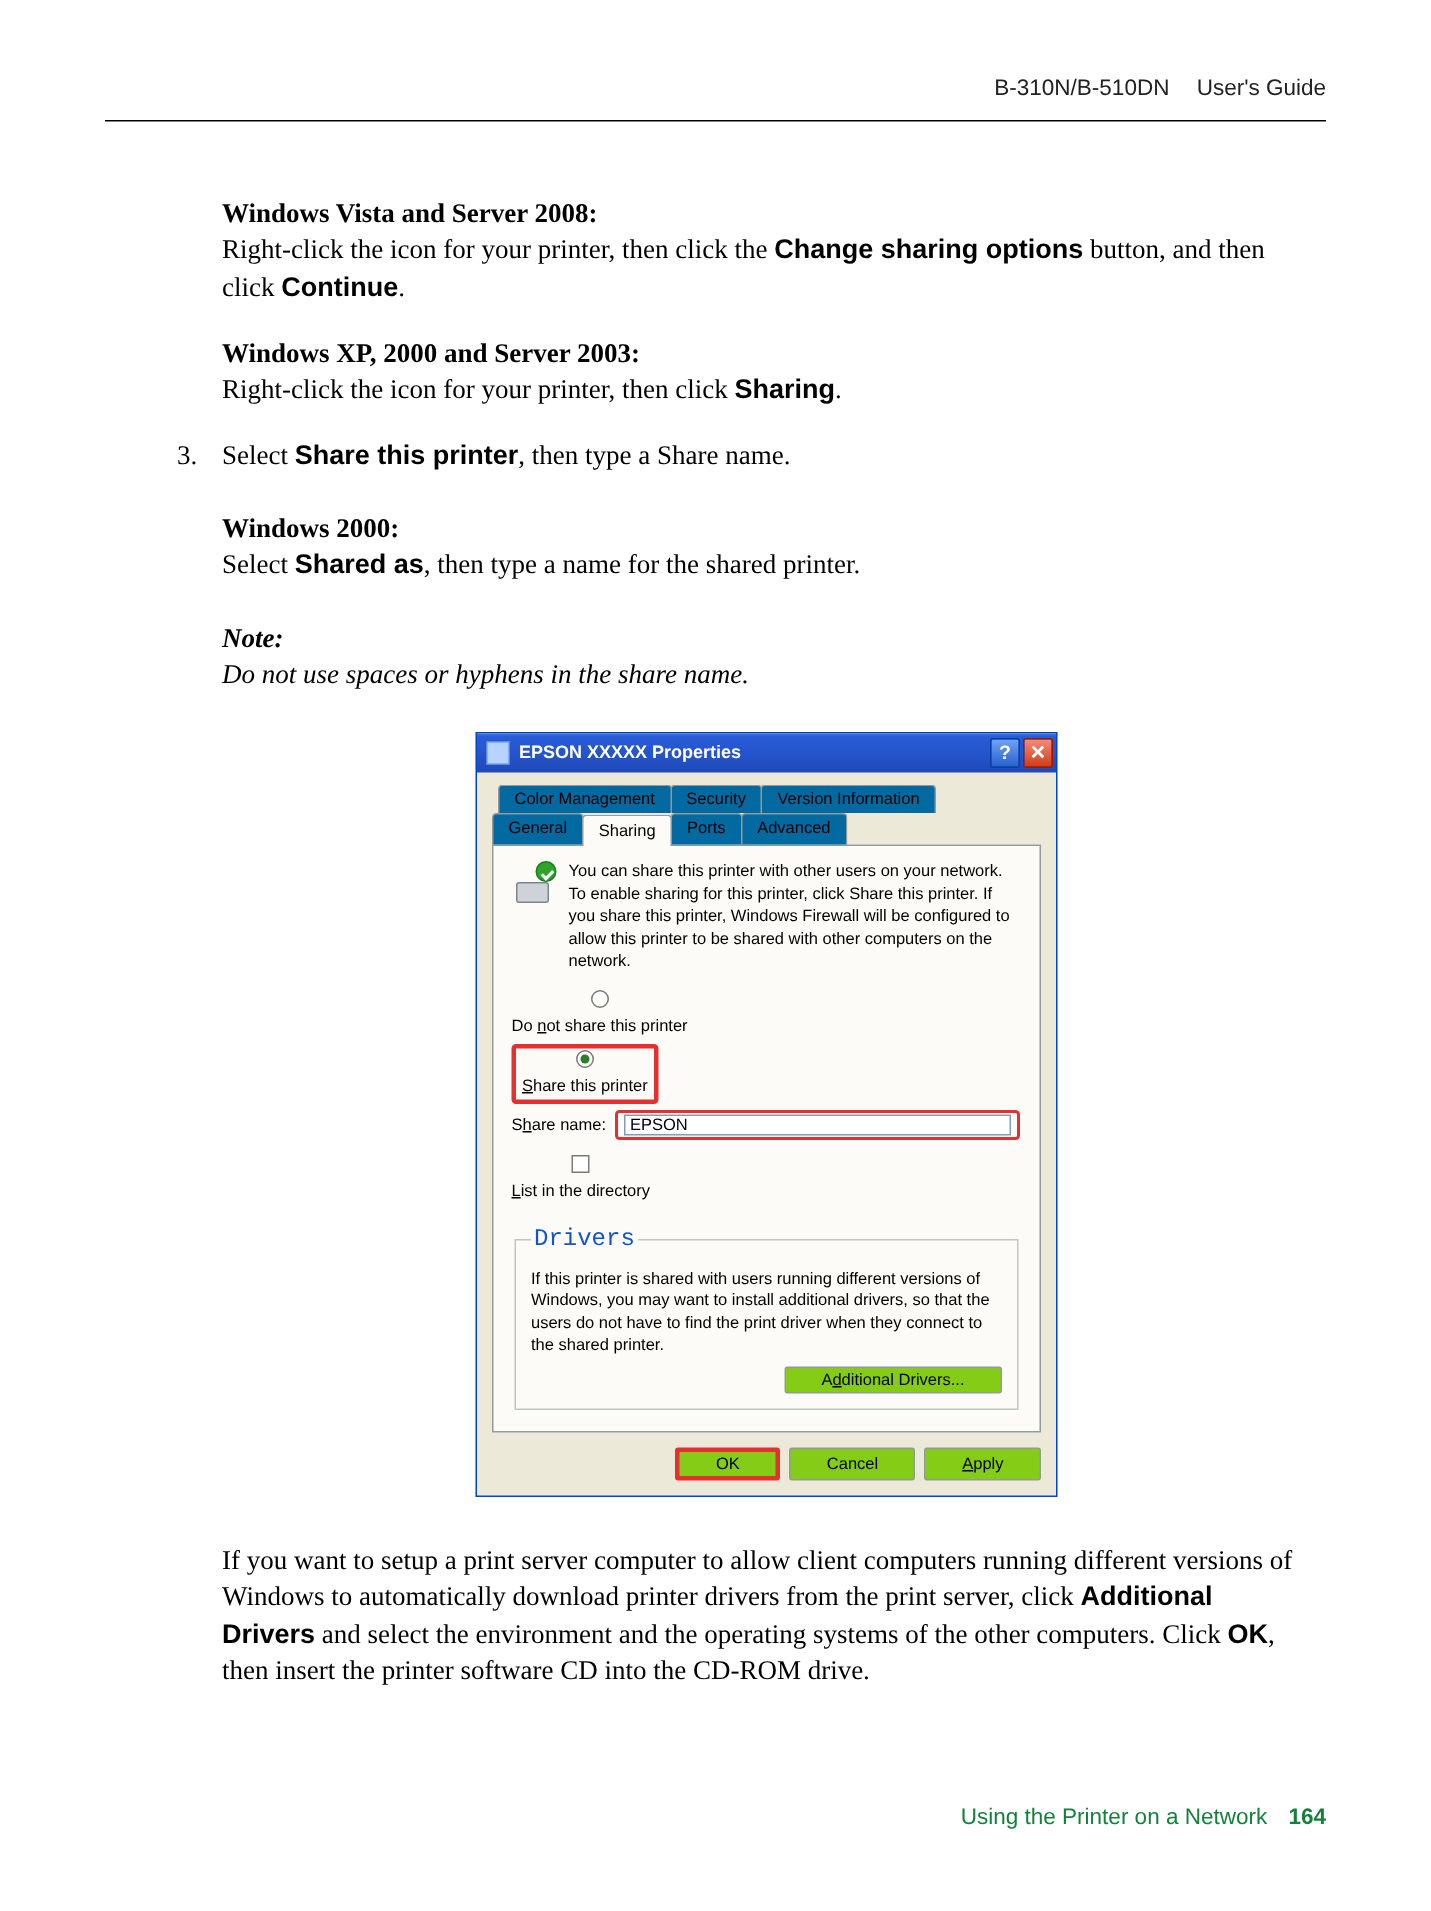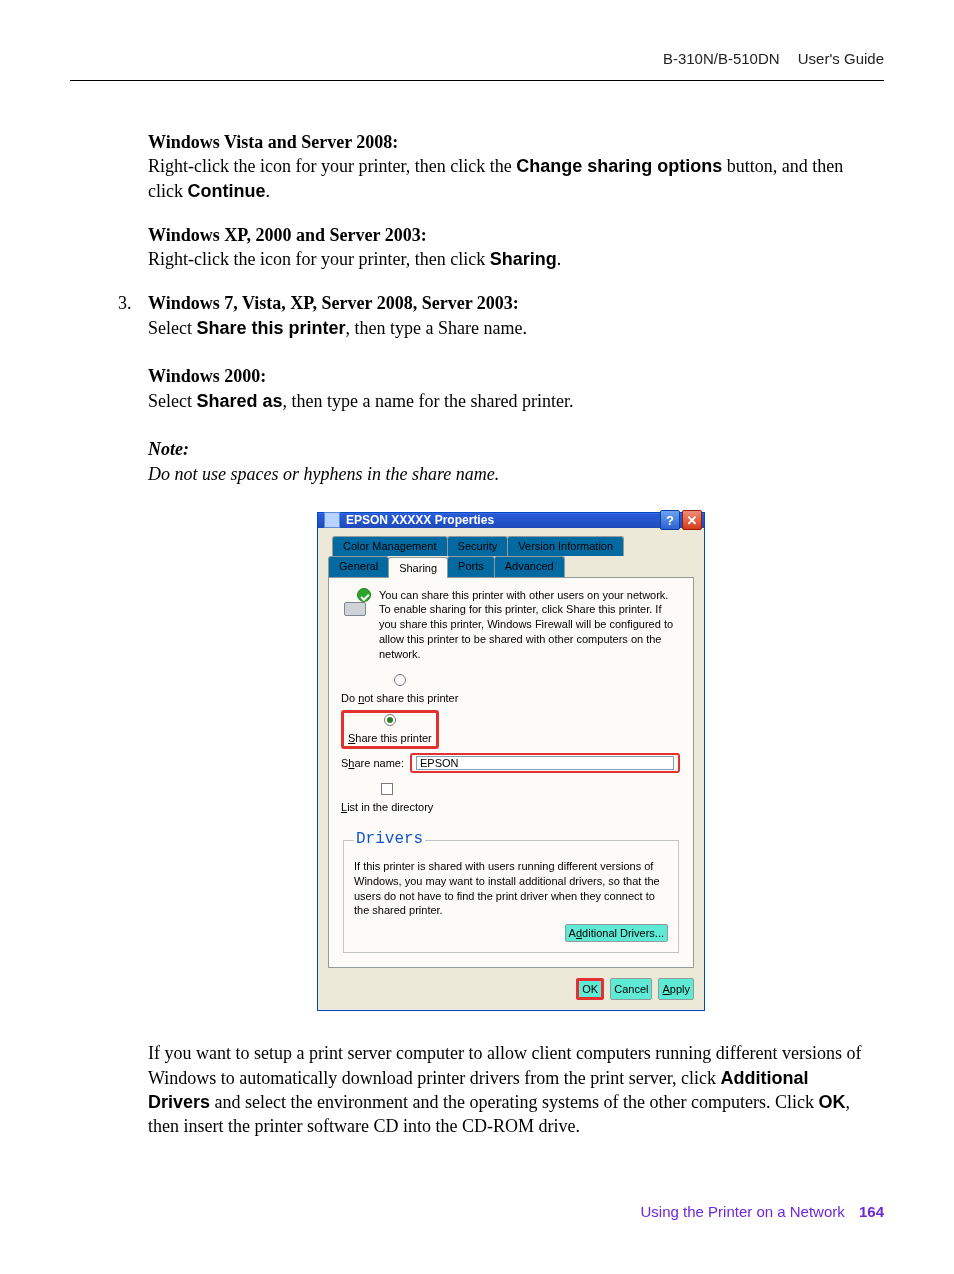--- a/index.html
+++ b/index.html
@@ -49,21 +49,21 @@
     margin: 26px auto 30px auto;
     border: 1px solid #0046c8;
     background: #ece9d8;
     font-family: Tahoma, Arial, sans-serif;
     font-size: 11px;
     color: #000;
     box-shadow: 0 0 0 0 transparent;
   }
   .titlebar {
     display: flex; align-items: center;
-    height: 15px;
+    height: 26px;
     background: linear-gradient(to bottom, #3b77e0 0%, #2a5bd7 8%, #2455cc 50%, #1f49b9 100%);
     color: #fff;
     padding: 0 2px 0 6px;
     font-weight: 700;
     font-size: 12px;
   }
   .titlebar .sysicon {
     width: 16px; height: 16px; margin-right: 6px;
     background: #b7d3ff;
     border: 1px solid #5a8ae6;
@@ -138,33 +138,33 @@
   .sharename-row input {
     flex: none; width: 258px; height: 14px;
     border: 1px solid #7f9db9; font-size: 11px; padding: 1px 3px;
     font-family: Tahoma, Arial, sans-serif;
   }
   fieldset.drivers {
     border: 1px solid #bfc6c2; padding: 8px 10px 10px 10px; margin-top: 14px;
   }
   fieldset.drivers legend { color: #1155cc; font-size: 16px; padding: 0 2px; font-family: Liberation Mono, monospace; }
   .btn {
-    background: #5eead4; border: 1px solid #919b9c; border-radius: 2px;
-    padding: 2px 3px; font-size: 11px; font-family: Tahoma, Arial, sans-serif;
+    background: #84cc16; border: 1px solid #919b9c; border-radius: 2px;
+    padding: 2px 24px; font-size: 11px; font-family: Tahoma, Arial, sans-serif;
   }
   .btn-row { display:flex; justify-content:flex-end; gap:6px; margin-top:10px; }
   .btn.highlight { border: 3px solid #e33131; }
   .drv-btn-row { display:flex; justify-content:flex-end; margin-top:6px; }
 
   .page-footer {
     position: absolute;
     bottom: 54px; right: 70px;
     font-family: Arial, Helvetica, sans-serif;
     font-size: 15px;
-    color: #6d28d9;
+    color: #15803d;
   }
   .page-footer .pnum { font-weight: 700; margin-left: 10px; }
   u.mn { text-decoration: underline; }
 </style>
 </head>
 <body>
 
 <div class="page-header">
   <span class="prod">B-310N/B-510DN</span>
   <span>User's Guide</span>
@@ -182,21 +182,20 @@
 
   <div class="block">
     <div class="heading-bold">Windows XP, 2000 and Server 2003:</div>
     <p>
       <span>Right-click the icon for your printer, then click </span><span class="sans-bold">Sharing</span><span>.</span>
     </p>
   </div>
 
   <div class="block item3">
     <span class="list-num">3.</span>
-    <div class="heading-bold">Windows 7, Vista, XP, Server 2008, Server 2003:</div>
     <p>
       <span>Select </span><span class="sans-bold">Share this printer</span><span>, then type a Share name.</span>
     </p>
     <br>
     <div class="heading-bold">Windows 2000:</div>
     <p>
       <span>Select </span><span class="sans-bold">Shared as</span><span>, then type a name for the shared printer.</span>
     </p>
     <br>
     <div class="note-label">Note:</div>

